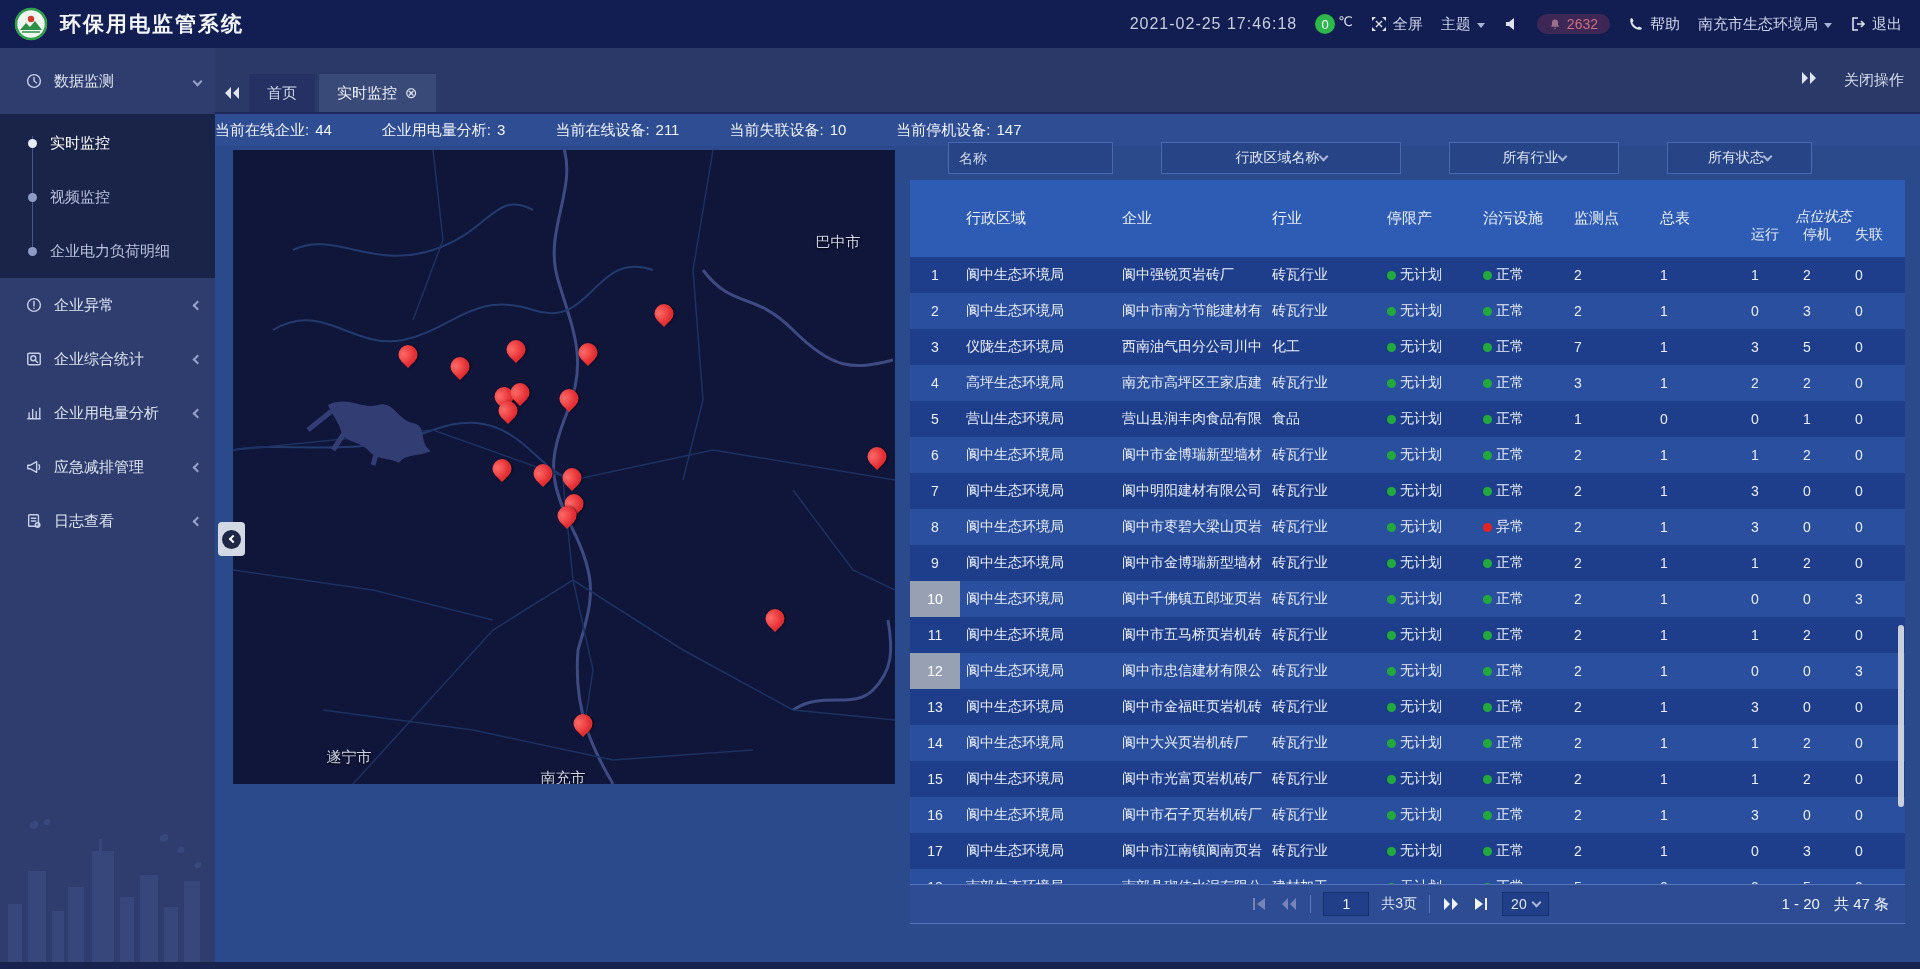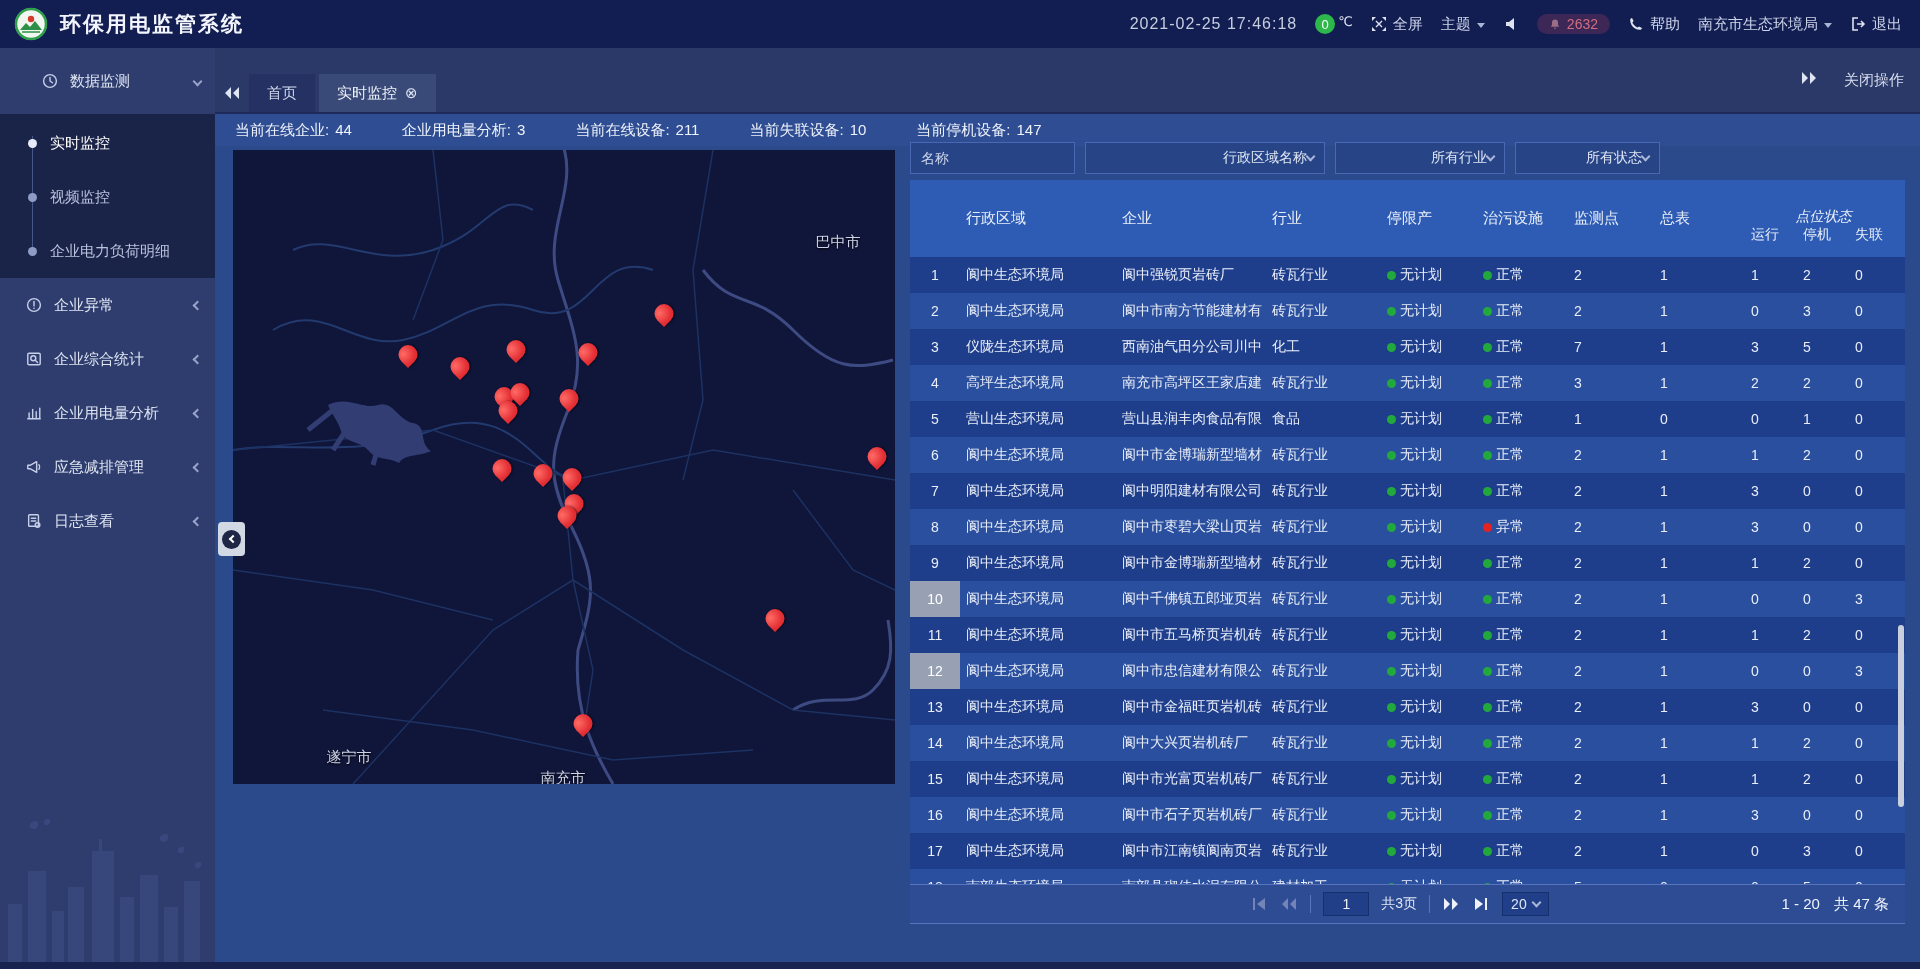--- a/index.html
+++ b/index.html
@@ -16,21 +16,21 @@
   .temp-badge { width:20px; height:20px; border-radius:50%; background:#2eb84b; color:#fff; font-size:13px; display:flex; align-items:center; justify-content:center; }
   .temp-unit { font-size:13px; color:#dfe4f2; }
   .tb-item { display:flex; align-items:center; gap:6px; cursor:pointer; }
   .caret { width:0; height:0; border-left:4px solid transparent; border-right:4px solid transparent; border-top:5px solid #aab4d4; margin-top:2px; }
   .noti-pill { background:rgba(170,70,100,.28); color:#cf6f80; font-size:14px; padding:2px 12px; border-radius:11px; display:flex; align-items:center; gap:6px; }
   .ico16 { width:16px; height:16px; display:inline-block; }
 
   
   .sidebar { position:absolute; left:0; top:48px; width:215px; height:921px; background:#2e3c6e; z-index:20; overflow:hidden; }
   .side-group { height:54px; display:flex; align-items:center; padding:0 14px 0 26px; cursor:pointer; color:#dfe5f2; font-size:15px; }
-  .side-group:first-child { height:66px;margin-left:16px; }
+  .side-group:first-child { height:66px; }
   .side-group .glabel { margin-left:12px; }
   .chev { width:7px; height:7px; border-left:2px solid #96a3c9; border-bottom:2px solid #96a3c9; margin-left:auto; }
   .chev.down { transform:rotate(-45deg); }
   .chev.left { transform:rotate(45deg); }
   .submenu { position:relative; height:164px; background:#1a2348; padding-top:2px; }
   .submenu .tline { position:absolute; left:32px; top:22px; bottom:22px; width:1px; background:#46558a; }
   .sub-item { position:relative; height:54px; display:flex; align-items:center; padding-left:50px; font-size:15px; color:#b9c3de; cursor:pointer; }
   .sub-item .dot { position:absolute; left:28px; width:9px; height:9px; border-radius:50%; background:#8e9bc4; }
   .sub-item.active { color:#ffffff; }
   .sub-item.active .dot { background:#e8ecf8; }
@@ -39,39 +39,39 @@
   
   .tabstrip { position:absolute; left:215px; top:48px; width:1705px; height:66px; background:#2b3968; border-bottom:2px solid #1e2b5a; display:flex; align-items:flex-end; z-index:10; }
   .tab-arrow { height:38px; width:34px; display:flex; align-items:center; justify-content:center; cursor:pointer; }
   .tab { height:38px; display:flex; align-items:center; gap:8px; padding:0 18px; margin-right:4px; background:#243162; color:#cfd6ea; font-size:15px; cursor:pointer; }
   .tab.active { background:#3a4a78; color:#eef1fa; }
   .tab-close { font-size:15px; color:#dfe5f5; cursor:pointer; }
   .strip-right { margin-left:auto; display:flex; align-items:center; gap:26px; padding-right:16px; height:100%; }
   .closeops { color:#d7deee; font-size:15px; cursor:pointer; }
 
   
-  .statsbar { position:absolute; left:215px; top:114px; width:1705px; height:32px; background:#2e4d92; display:flex; align-items:center; gap:50px; padding-left:20px; font-size:15px; color:#eef2fb; }
+  .statsbar { position:absolute; left:215px; top:114px; width:1705px; height:32px; background:#2e4d92; display:flex; align-items:center; gap:50px; font-size:15px; color:#eef2fb; }
   .stat { display:flex; gap:6px; }
 
   
   .map { position:absolute; left:233px; top:150px; width:662px; height:634px; background:#10153a; overflow:hidden; }
   .map svg.basemap { position:absolute; left:0; top:0; }
   .map-label { position:absolute; color:#cdd4e8; font-size:15px; text-shadow:0 1px 2px #000; transform:translate(-50%,-50%); white-space:nowrap; }
   .pin { position:absolute; width:19px; height:19px; background:radial-gradient(circle at 35% 30%, #ff6b66, #e22d33 65%); border-radius:50% 50% 50% 0; transform:translate(-50%,-110%) rotate(-45deg); box-shadow:1px 1px 2px rgba(0,0,0,.55); cursor:pointer; }
   .collapse-btn { position:absolute; left:218px; top:522px; width:27px; height:34px; background:#d2d8e4; border-radius:4px; display:flex; align-items:center; justify-content:center; cursor:pointer; z-index:15; }
   .collapse-btn .cb-circle { width:19px; height:19px; border-radius:50%; background:#1e2746; display:flex; align-items:center; justify-content:center; }
   .collapse-btn .cb-arrow { width:6px; height:6px; border-left:2px solid #fff; border-bottom:2px solid #fff; transform:rotate(45deg); margin-left:2px; }
 
   
   .filters { position:absolute; left:910px; top:142px; width:995px; height:32px; display:flex; gap:10px; }
-  .f-box { height:32px; background:#274487; border:1px solid #4a67b3; display:flex; align-items:center; padding:0 10px; font-size:14px; color:#dfe6f5; }
+  .f-box { height:32px; background:#274487; border:1px solid #4a67b3; display:flex; align-items:center; padding:0 10px; font-size:14px; color:#dfe6f5;margin-left:38px; }
   .f-input { width:165px; }
   .f-input input { width:100%; background:transparent; border:none; outline:none; color:#dfe6f5; font-size:14px; font-family:inherit; }
   .f-input input::placeholder { color:#cdd6ec; opacity:1; }
-  .f-select { justify-content:flex-end; cursor:pointer; }
+  .f-select { justify-content:center; cursor:pointer; }
   .f-region { width:240px; } .f-industry { width:170px; } .f-status { width:145px; }
   .sel-chev { width:7px; height:7px; border-left:2px solid #aab6d8; border-bottom:2px solid #aab6d8; transform:rotate(-45deg); margin-top:-3px; }
 
   
   :root { --cols: 50px 152px 160px 108px 96px 96px 86px 86px 52px 52px 55px; }
   .tablewrap { position:absolute; left:910px; top:180px; width:995px; height:744px; }
   .thead { position:relative; height:77px; background:#2e5cb5; display:grid; grid-template-columns:var(--cols); font-size:15px; color:#e8eef8; }
   .th { display:flex; align-items:center; }
   .th.l6 { padding-left:6px; } .th.l10 { padding-left:10px; } .th.l7 { padding-left:7px; } .th.l2 { padding-left:2px; }
   .th.sub { align-items:flex-end; padding-bottom:13px; padding-left:7px; font-size:14px; }

